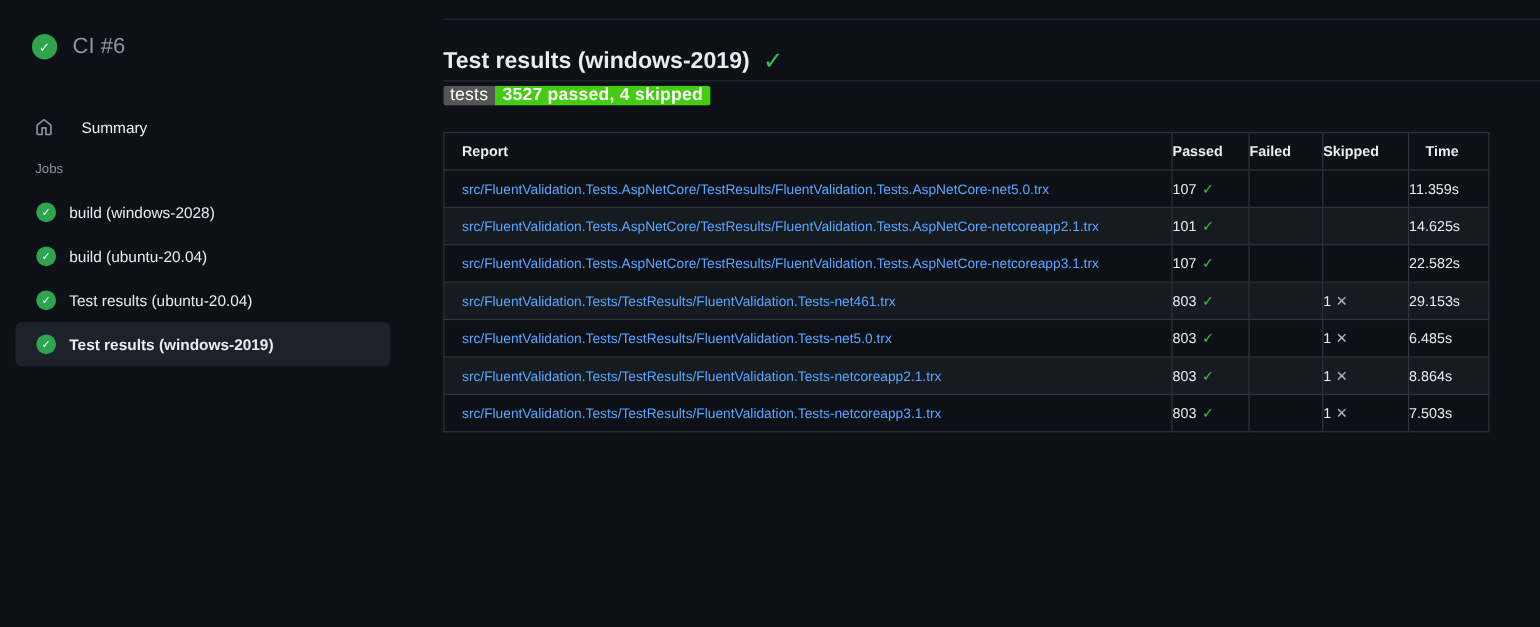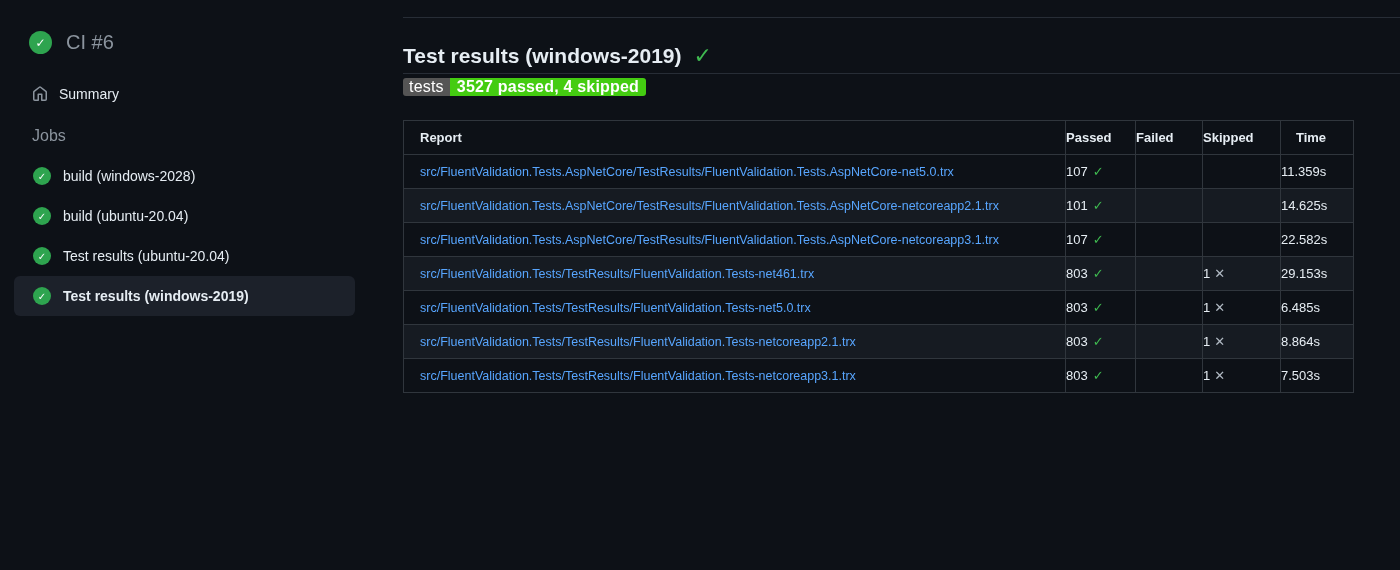--- a/index.html
+++ b/index.html
@@ -23,28 +23,28 @@
   .run-header {
     position: absolute; left: 29px; top: 31px;
     display: flex; align-items: center; gap: 14px;
   }
   .run-title { margin: 0; font-size: 20px; font-weight: 700; color: var(--text-primary, #e6edf3); }
   .run-number { font-size: 20px; font-weight: 400; color: var(--text-secondary, #8b949e); }
 
   
   .sidebar { position: absolute; left: 14px; top: 86px; width: 341px; }
   .summary-item {
-    height: 38px; display: flex; align-items: flex-start; gap: 11px;
+    height: 38px; display: flex; align-items: flex-end; gap: 26px;
     padding-left: 18px; font-size: 14px; color: var(--text-primary, #e6edf3);
     cursor: pointer; border-radius: 6px;
   }
   .home-icon { display: inline-flex; width: 16px; height: 16px; flex: none; }
   .jobs-label {
-    margin-top: 2px; padding-left: 18px; height: 20px; line-height: 20px;
-    font-size: 16px; color: var(--text-secondary, #8b949e);
+    margin-top: 19px; padding-left: 18px; height: 20px; line-height: 20px;
+    font-size: 12px; color: var(--text-secondary, #8b949e);
   }
   .jobs-list { margin-top: 10px; }
   .job-item {
     height: 40px; display: flex; align-items: center; gap: 12px;
     padding-left: 19px; font-size: 14px; color: var(--text-primary, #c9d1d9);
     border-radius: 6px; cursor: pointer;
   }
   .job-item.selected { background: var(--surface-selected, #1c212a); font-weight: 700; }
 
   

